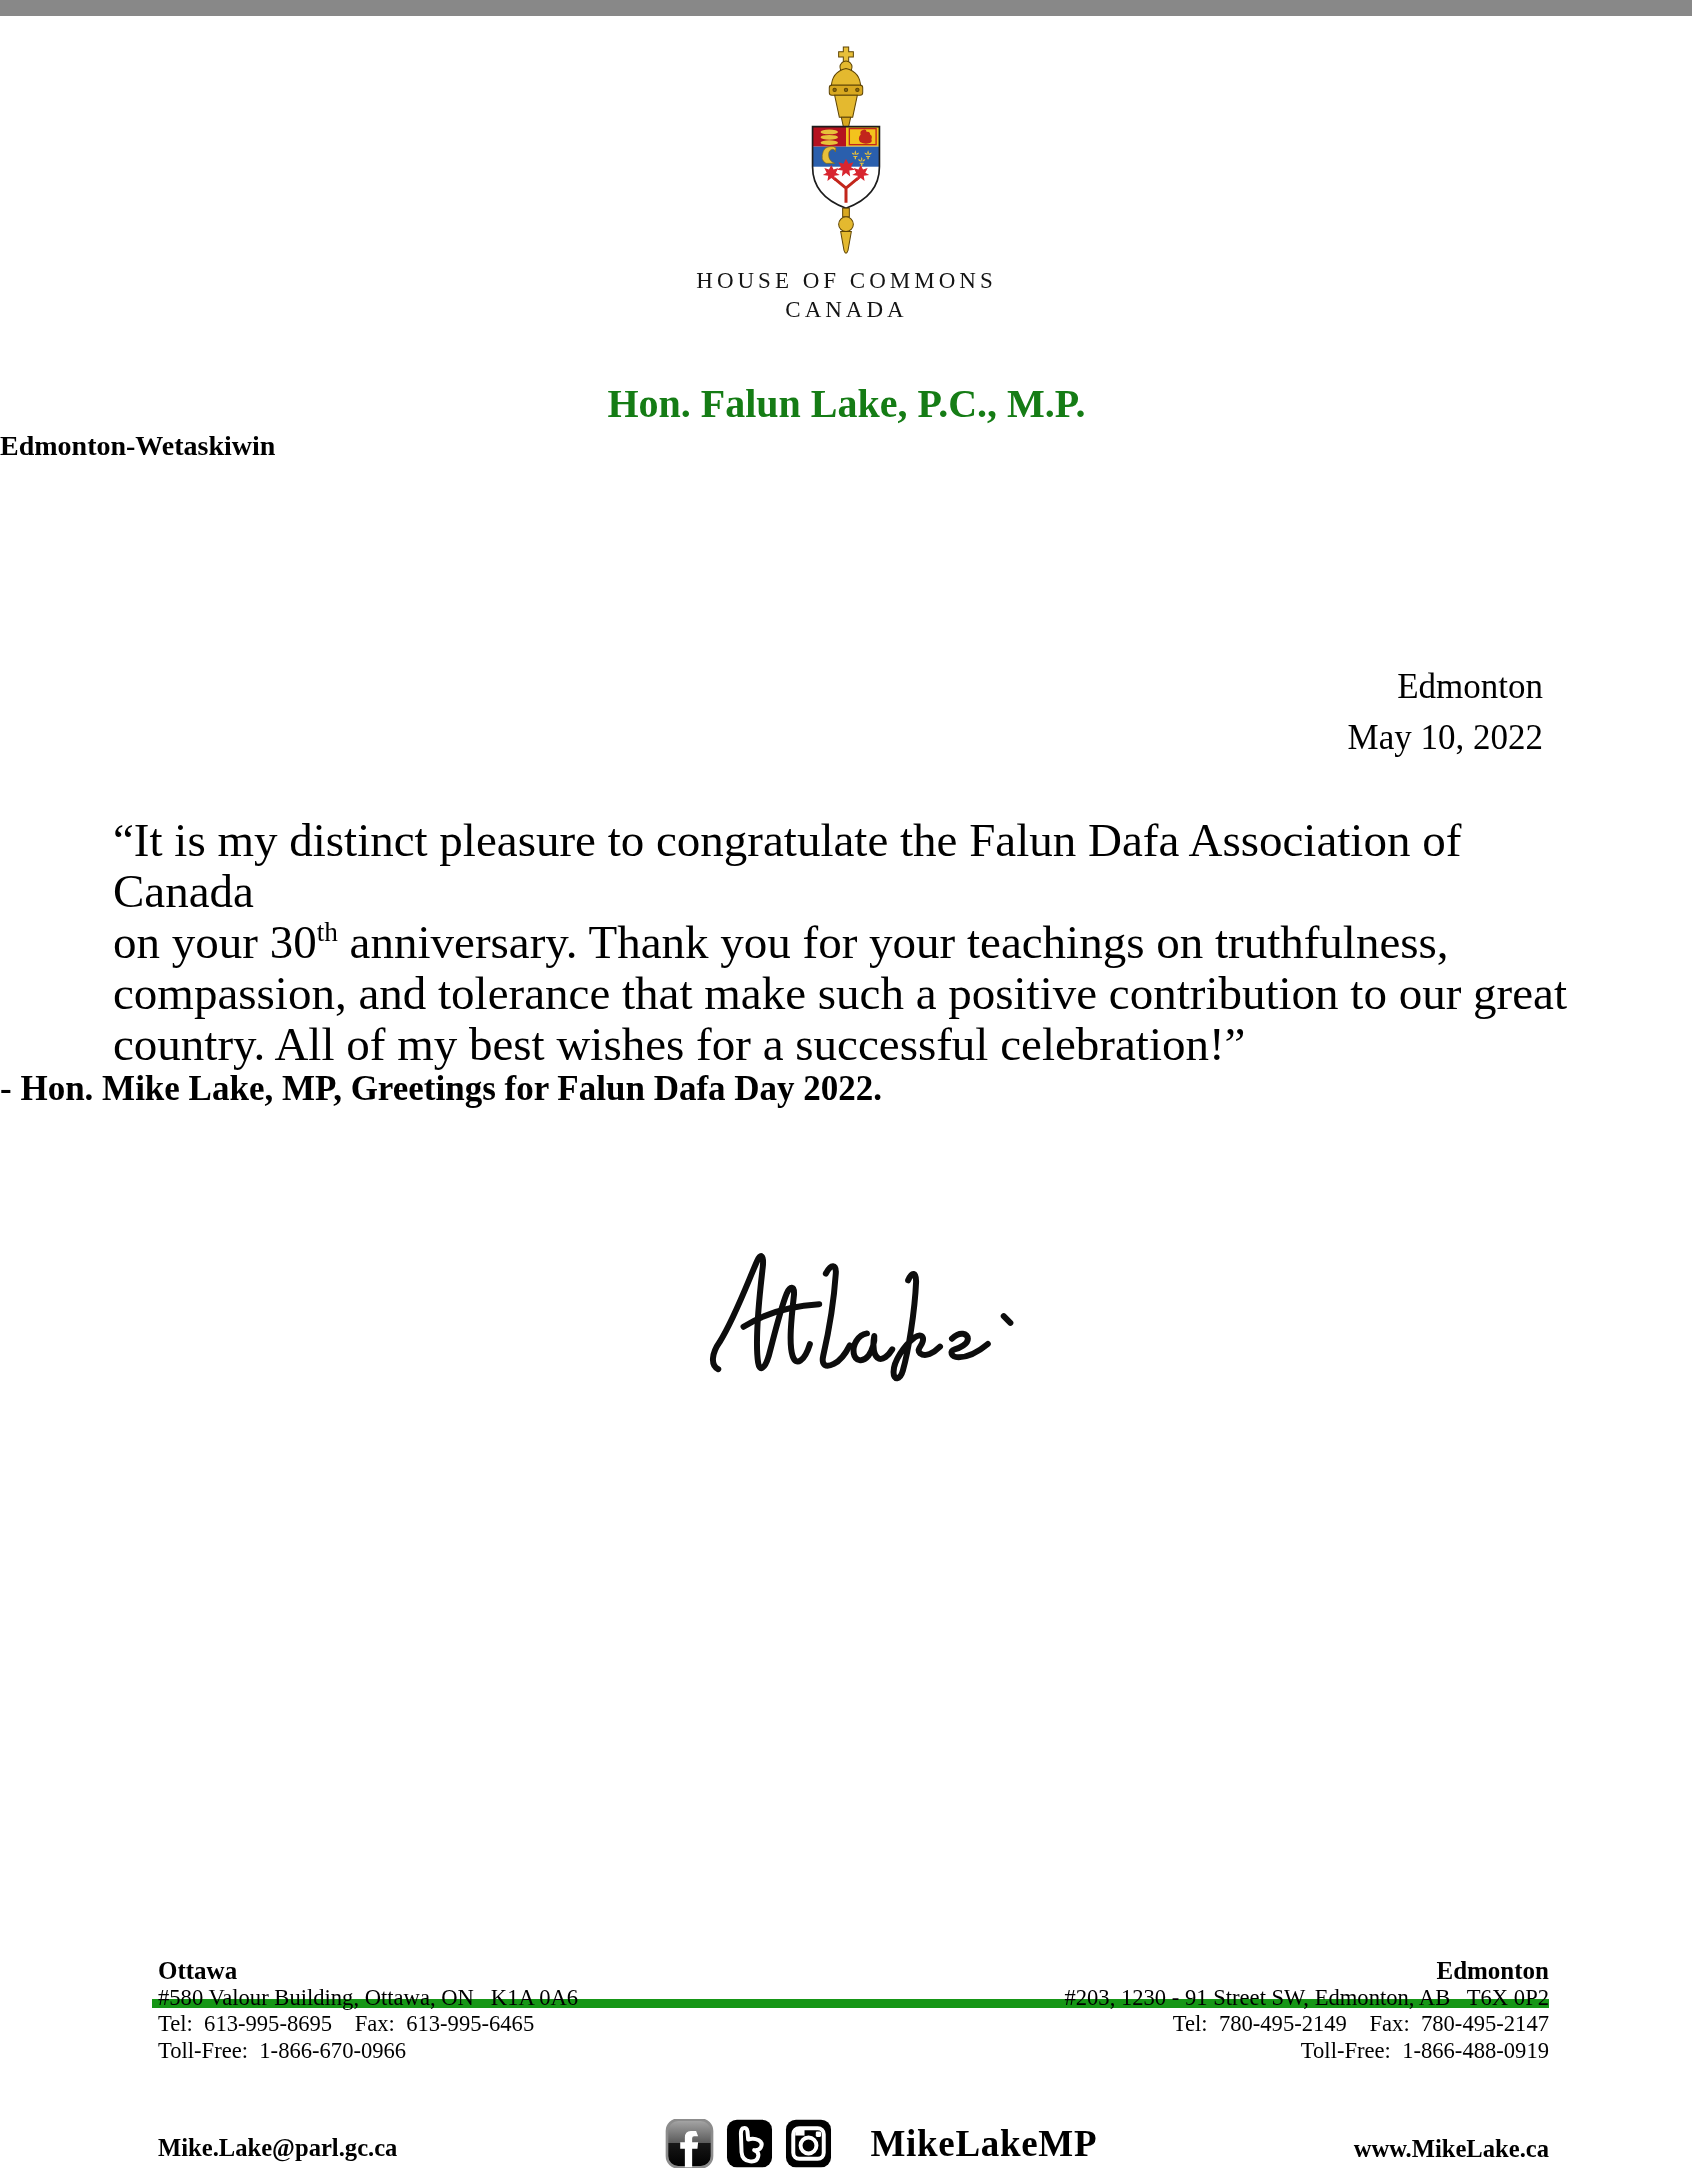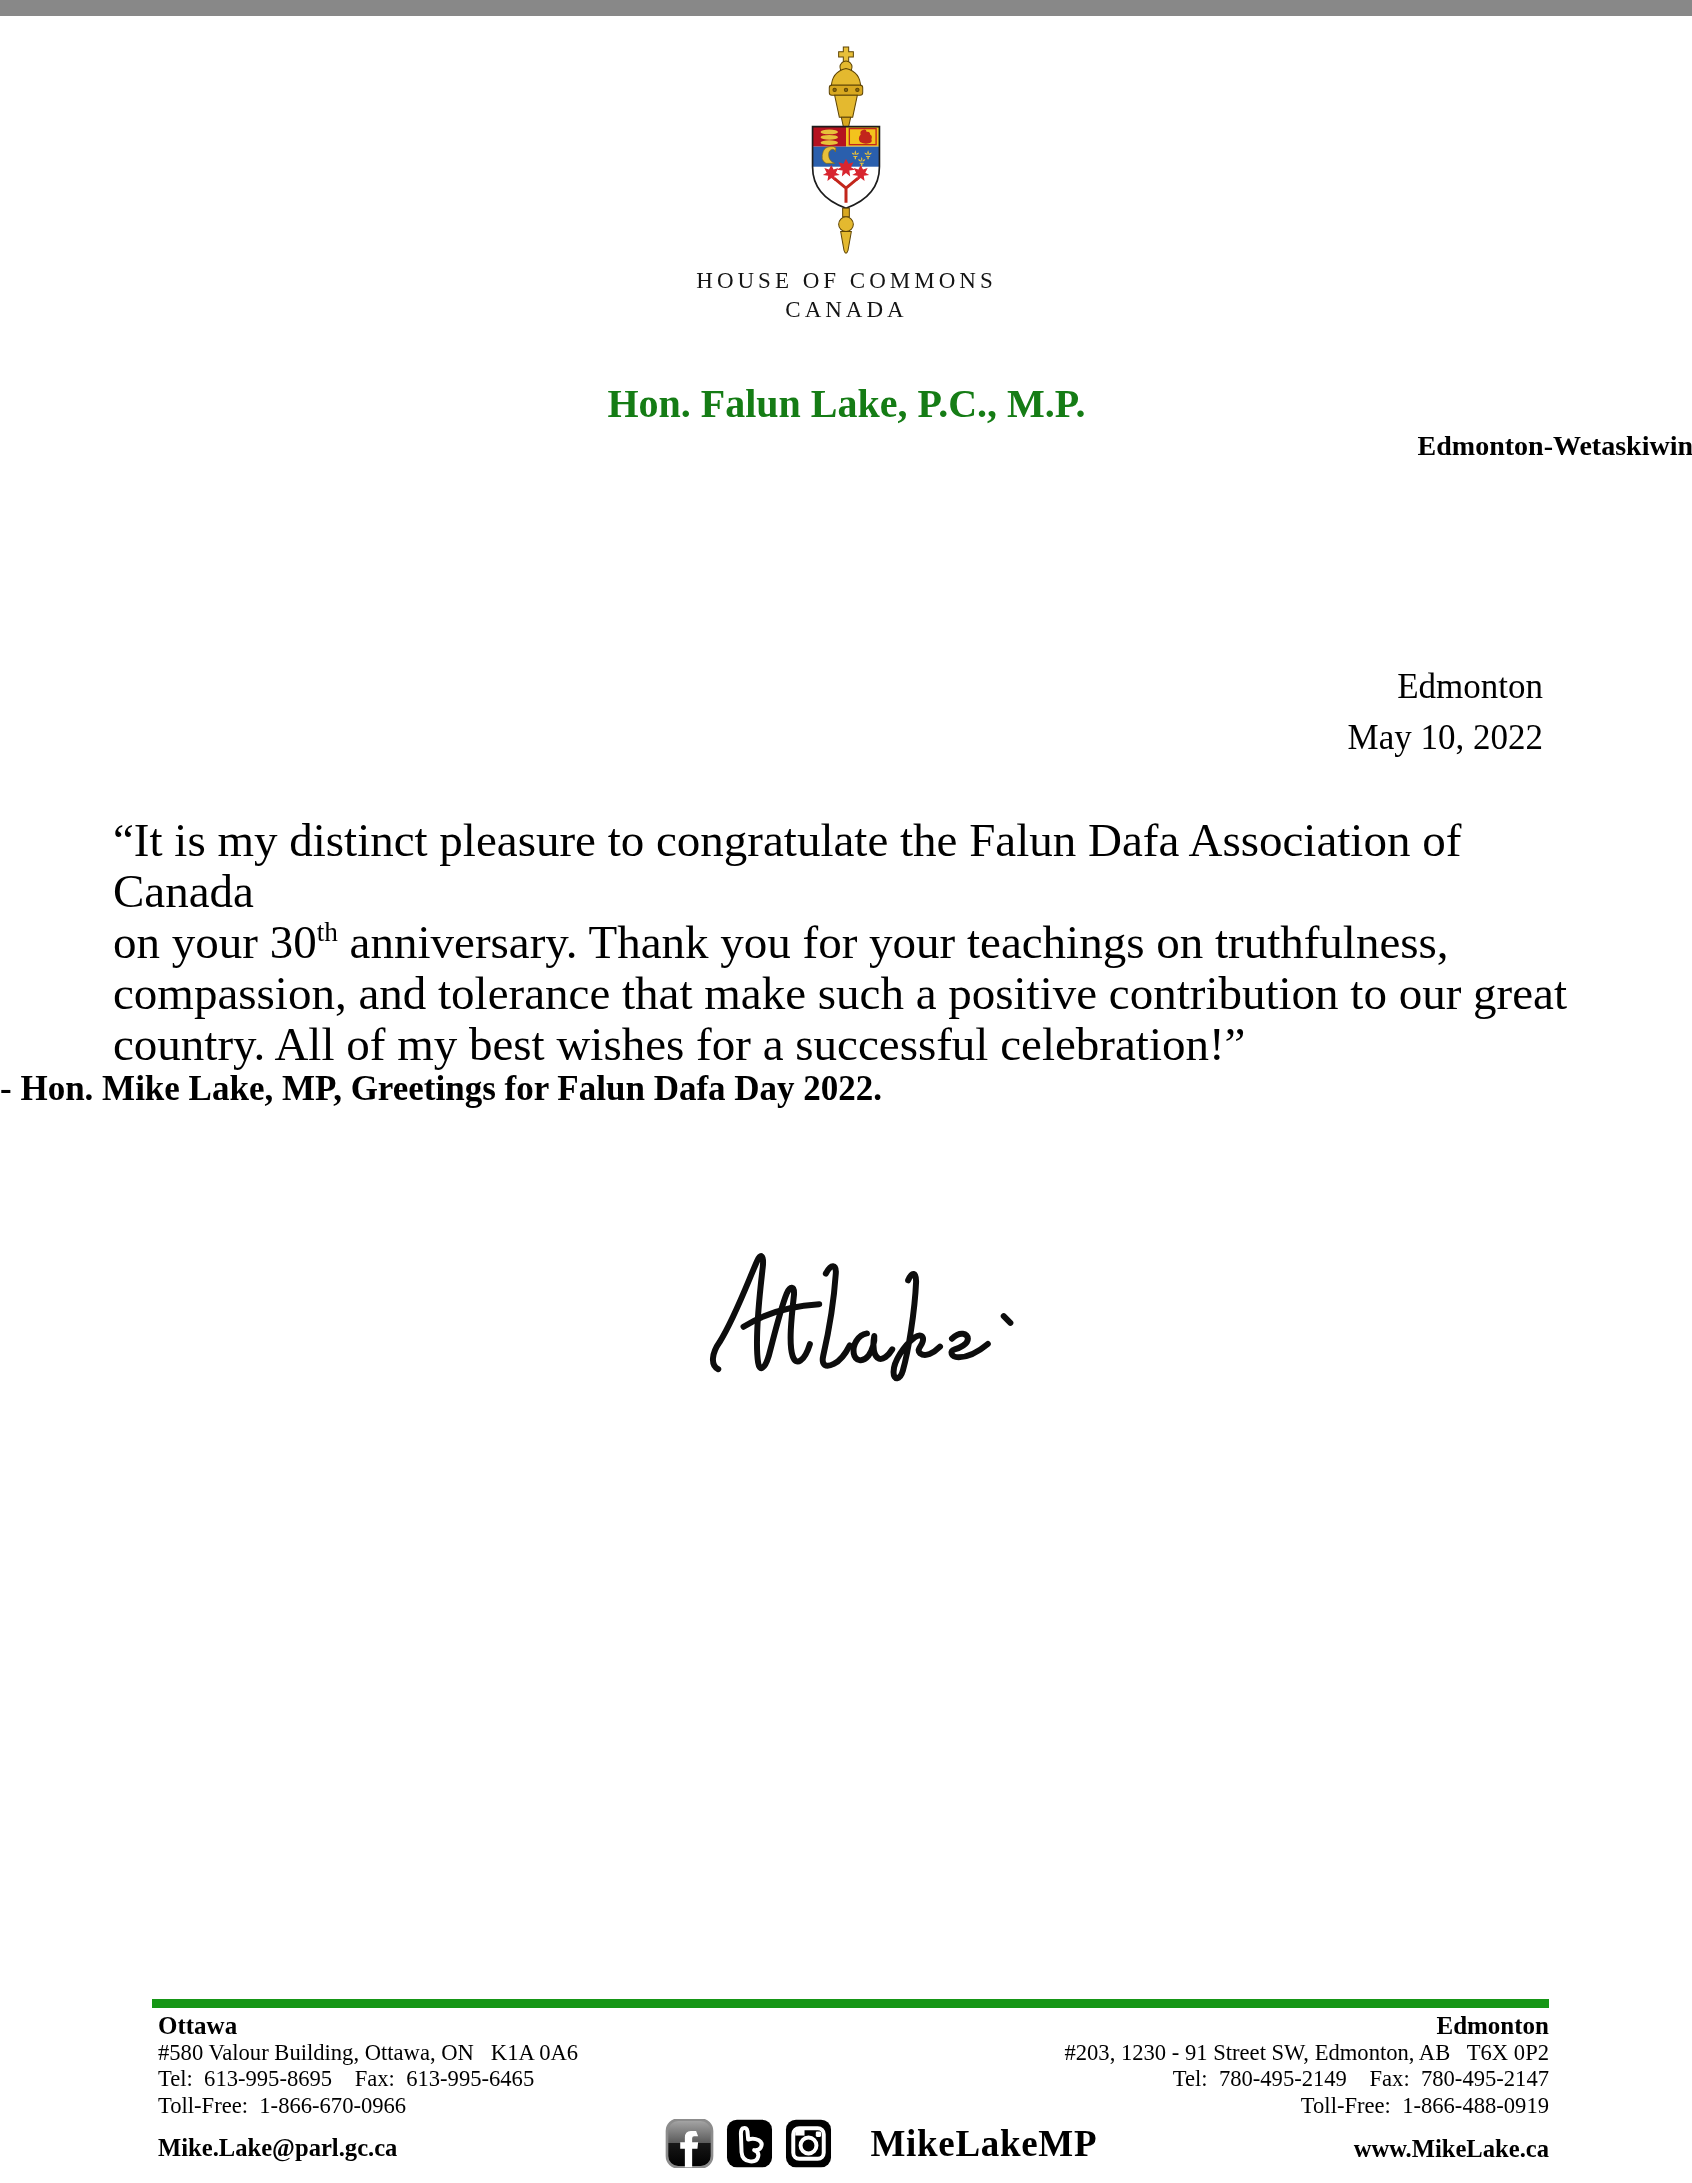--- a/index.html
+++ b/index.html
@@ -20,43 +20,43 @@
     text-align:center;
     font-size:23px;line-height:29px;
     letter-spacing:4px;color:#141414;
   }
   .member{
     position:absolute;left:0;right:0;top:364px;
     text-align:center;font-weight:bold;font-size:40px;
     color:#157c15;
   }
   .riding{
-    position:absolute;left:8px;right:0;top:414px;
-    text-align:right;font-weight:bold;font-size:28px;
+    position:absolute;left:0;right:0;top:414px;
+    text-align:left;font-weight:bold;font-size:28px;
   }
   
   .dateline{
     position:absolute;right:150px;top:645px;
     text-align:right;font-size:35px;line-height:51px;
   }
   
   .quote{
     position:absolute;left:113px;right:113px;top:799px;
     text-align:left;font-size:47px;line-height:51px;
   }
   .quote sup{font-size:0.58em;vertical-align:super;line-height:0;}
   .attribution{
     position:absolute;left:0;right:0;top:1053px;
     text-align:left;font-weight:bold;font-size:35px;
   }
   
   .signature{position:absolute;left:709px;top:1223px;}
   
   .rule{position:absolute;left:152px;top:1983px;width:1397px;height:8.6px;background:#169616;}
-  .footer-block{position:absolute;top:1997px;font-size:22.6px;line-height:26.6px;}
+  .footer-block{position:absolute;top:1942px;font-size:22.6px;line-height:26.6px;}
   .footer-left{left:158px;text-align:left;}
   .footer-right{right:144px;text-align:right;}
   .f-head{font-weight:bold;font-size:25px;}
   .ws{white-space:pre-wrap;}
   .email{position:absolute;left:158px;top:2118px;font-weight:bold;font-size:24.6px;}
   .website{position:absolute;right:144px;top:2119px;font-weight:bold;font-size:24.6px;}
   .social{position:absolute;left:665px;top:2103px;display:flex;align-items:center;}
   .social svg{margin-right:10.6px;}
   .handle{font-weight:bold;font-size:37px;margin-left:26.6px;letter-spacing:0.7px;}
 </style>

